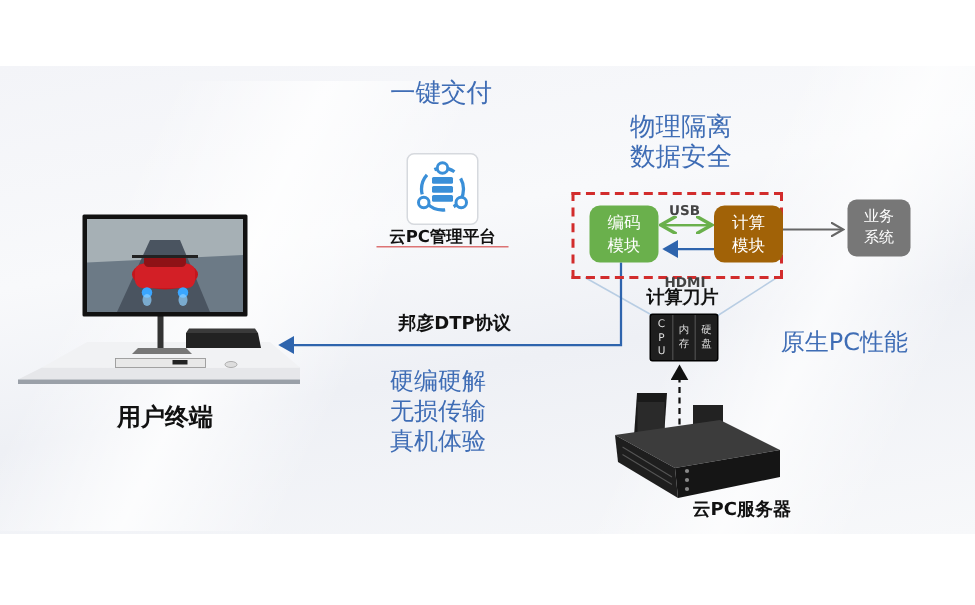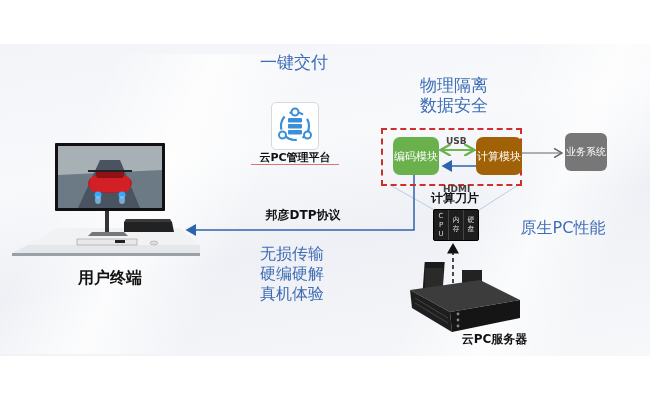--- a/index.html
+++ b/index.html
@@ -33,28 +33,28 @@
   .mgmt-underline {
     position:absolute; left:251px; top:164px; width:88px; height:1px; background:#d23b3b; opacity:0.7;
   }
   .dashed {
     position:absolute; left:381px; top:128px; width:137px; height:54px;
     border:2px dashed #d22c2c;
   }
   .module {
     position:absolute; top:137px; width:46px; height:38px; border-radius:7px;
     color:#fff; font-size:11px; line-height:15px; text-align:center;
-    display:flex; align-items:center; justify-content:center; flex-direction:row;
+    display:flex; align-items:center; justify-content:center; flex-direction:column;
   }
   .mod-encode { left:393px; background:#6ab04c; }
   .mod-compute { left:476px; background:#a16207; }
   .biz {
     position:absolute; left:565px; top:133px; width:42px; height:38px; border-radius:6px;
     background:#777; color:#fff; font-size:10px; line-height:14px; text-align:center;
-    display:flex; align-items:center; justify-content:center; flex-direction:row;
+    display:flex; align-items:center; justify-content:center; flex-direction:column;
   }
   .mini-label { position:absolute; font-size:9px; font-weight:bold; color:#444; }
   .blade {
     position:absolute; left:433px; top:209px; width:44px; height:30px;
     background:#1e1e1e; border-radius:2px; display:flex; border:1px solid #000;
   }
   .blade .slot {
     flex:1; color:#ddd; font-size:7px; line-height:9px; text-align:center;
     display:flex; flex-direction:column; justify-content:center; border-right:1px solid #444;
   }
@@ -157,22 +157,22 @@
   </div>
 </div>
 
 <div class="blue-text" style="left:508px; top:218px; width:110px; font-size:16px;">
   <div>原生PC性能</div>
 </div>
 
 <div class="black-label" style="left:248px; top:207px; width:110px; font-size:12px;">邦彦DTP协议</div>
 
 <div class="blue-text" style="left:252px; top:244px; width:80px; font-size:16px;">
+  <div>硬编硬解</div>
   <div>无损传输</div>
-  <div>硬编硬解</div>
   <div>真机体验</div>
 </div>
 
 <svg class="overlay" width="650" height="403" style="pointer-events:none;">
 
   <polygon points="28,245 200,245 200,253 12,253" fill="#e6e7ea"></polygon>
   <polygon points="58,228 180,228 200,245 28,245" fill="#f1f2f4"></polygon>
   <rect x="12" y="253" width="188" height="3" fill="#9aa0a8"></rect>
 
   <rect x="105" y="210" width="4" height="23" fill="#333"></rect>

